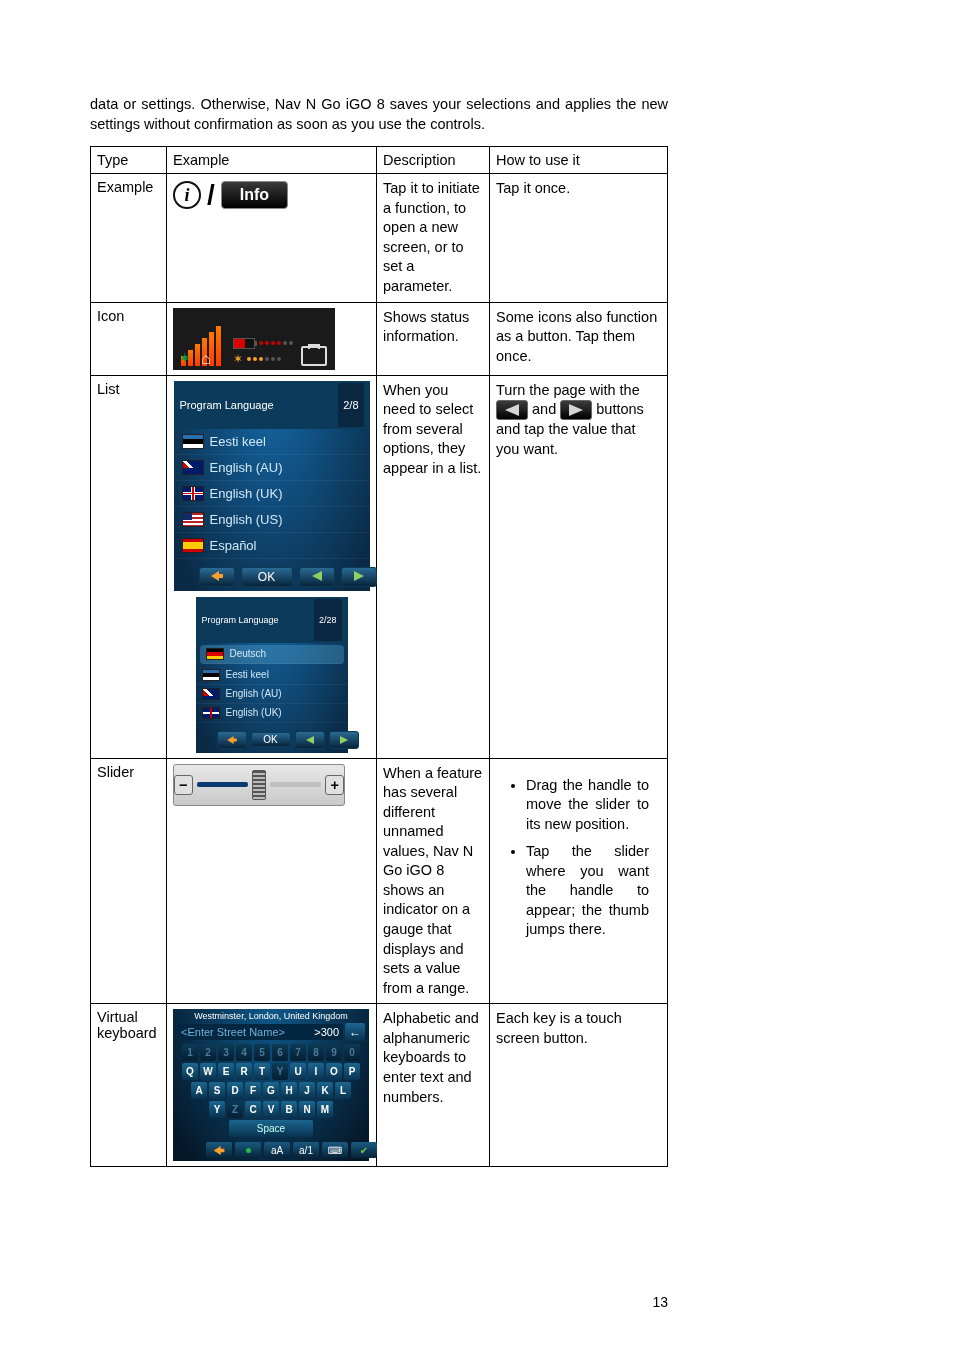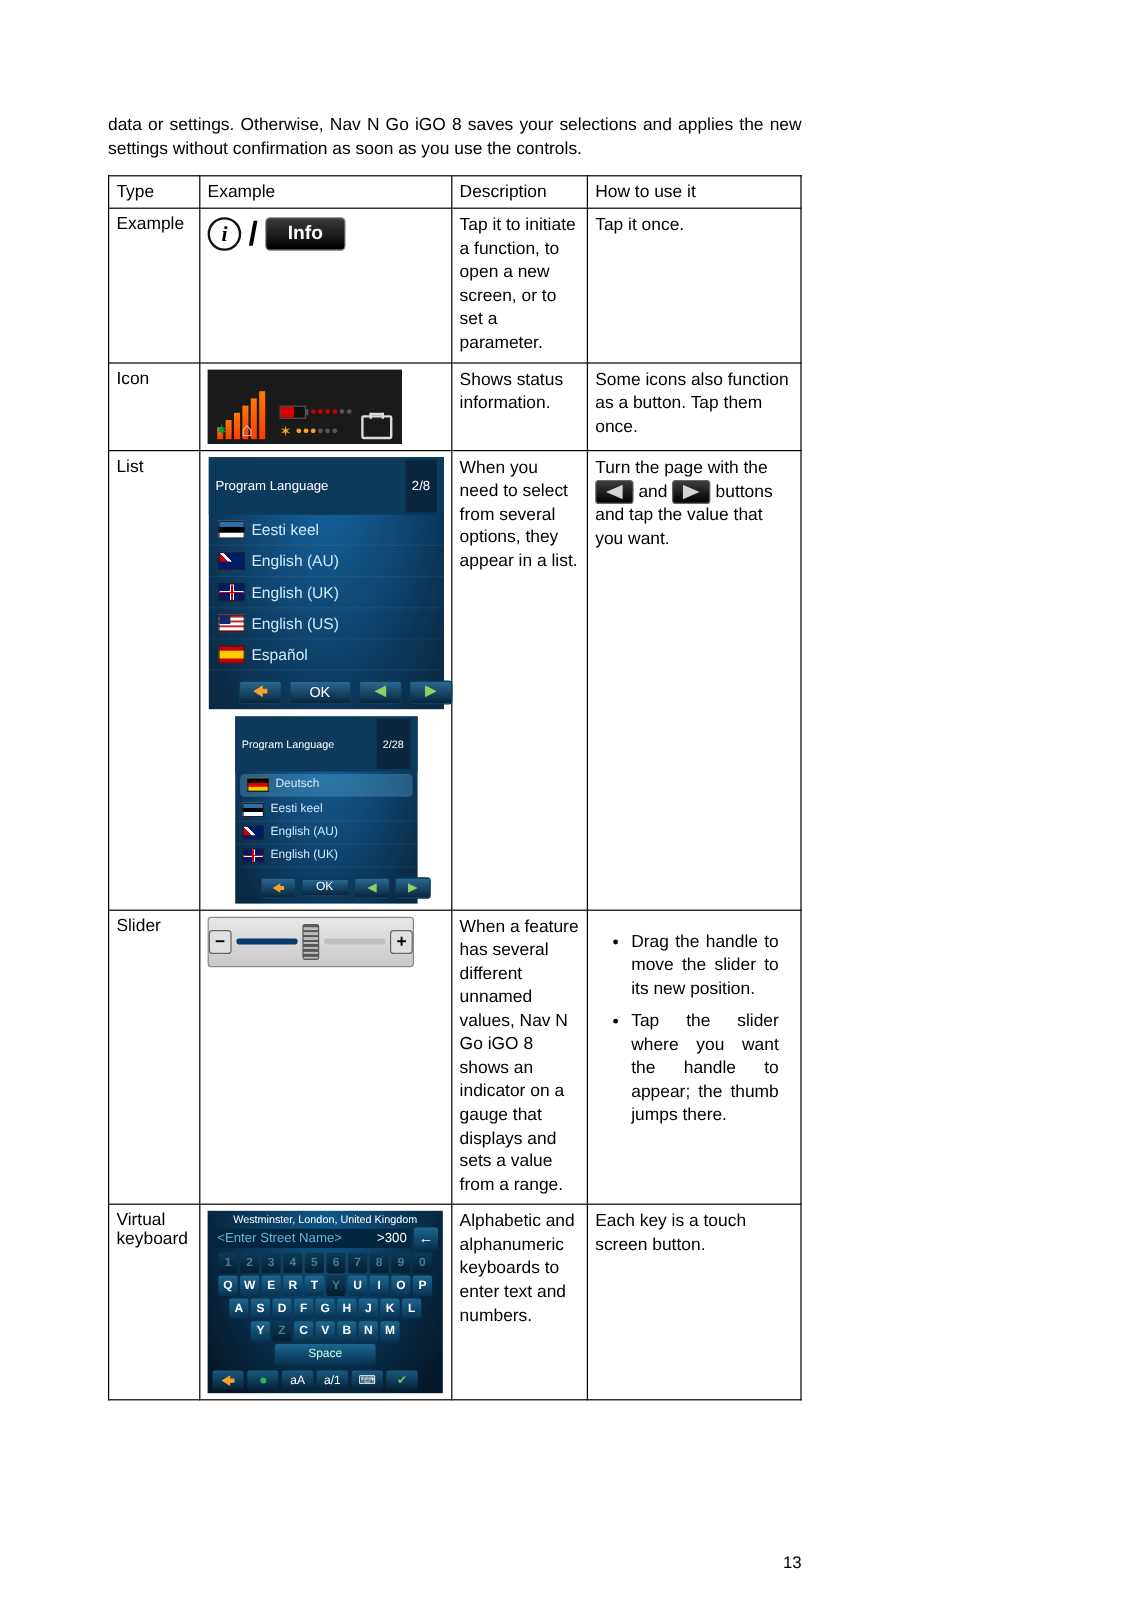--- a/index.html
+++ b/index.html
@@ -178,21 +178,21 @@
   .kb { padding: 0 4px; }
   .kb-row { display:flex; gap:2px; margin-bottom:2px; justify-content:center;}
   .key {
     width:16px; height:17px; background:linear-gradient(#1c668f,#083250);
     color:#fff; font-size:10px; display:flex; align-items:center; justify-content:center;
     border-radius:2px; font-weight:bold;
   }
   .key.dim { background:linear-gradient(#0d3a56,#041f33); color:#4a7a98; }
   .key.selnum { color:#4a7a98; background:linear-gradient(#0d3a56,#041f33); }
   .key.space { width:84px; color:#cfe; font-weight:normal; font-size:10px; }
-  .vk-foot { display:flex; gap:3px; padding:3px 4px 0 4px; }
+  .vk-foot { display:flex; gap:3px; padding:3px 4px 0 4px;margin-left:29px; }
   .vk-fbtn { flex:0 0 auto; width:26px; height:16px; background:linear-gradient(#1a5a80,#062238);
     border-radius:2px; color:#f7a030; font-size:10px; display:flex;align-items:center;justify-content:center;}
   .vk-fbtn.green{ color:#72c850; }
   .vk-fbtn.kbico{ color:#fff; }
   .vk-fbtn.dot::before{content:"";width:5px;height:5px;background:#29b94a;border-radius:50%;}
   ul.bullets { margin:12px; padding-left: 18px; }
   ul.bullets li { margin-bottom: 8px; text-align: justify; }
   .page-num {
     position: absolute; bottom: 40px; right: 90px; font-size: 14px;
   }

